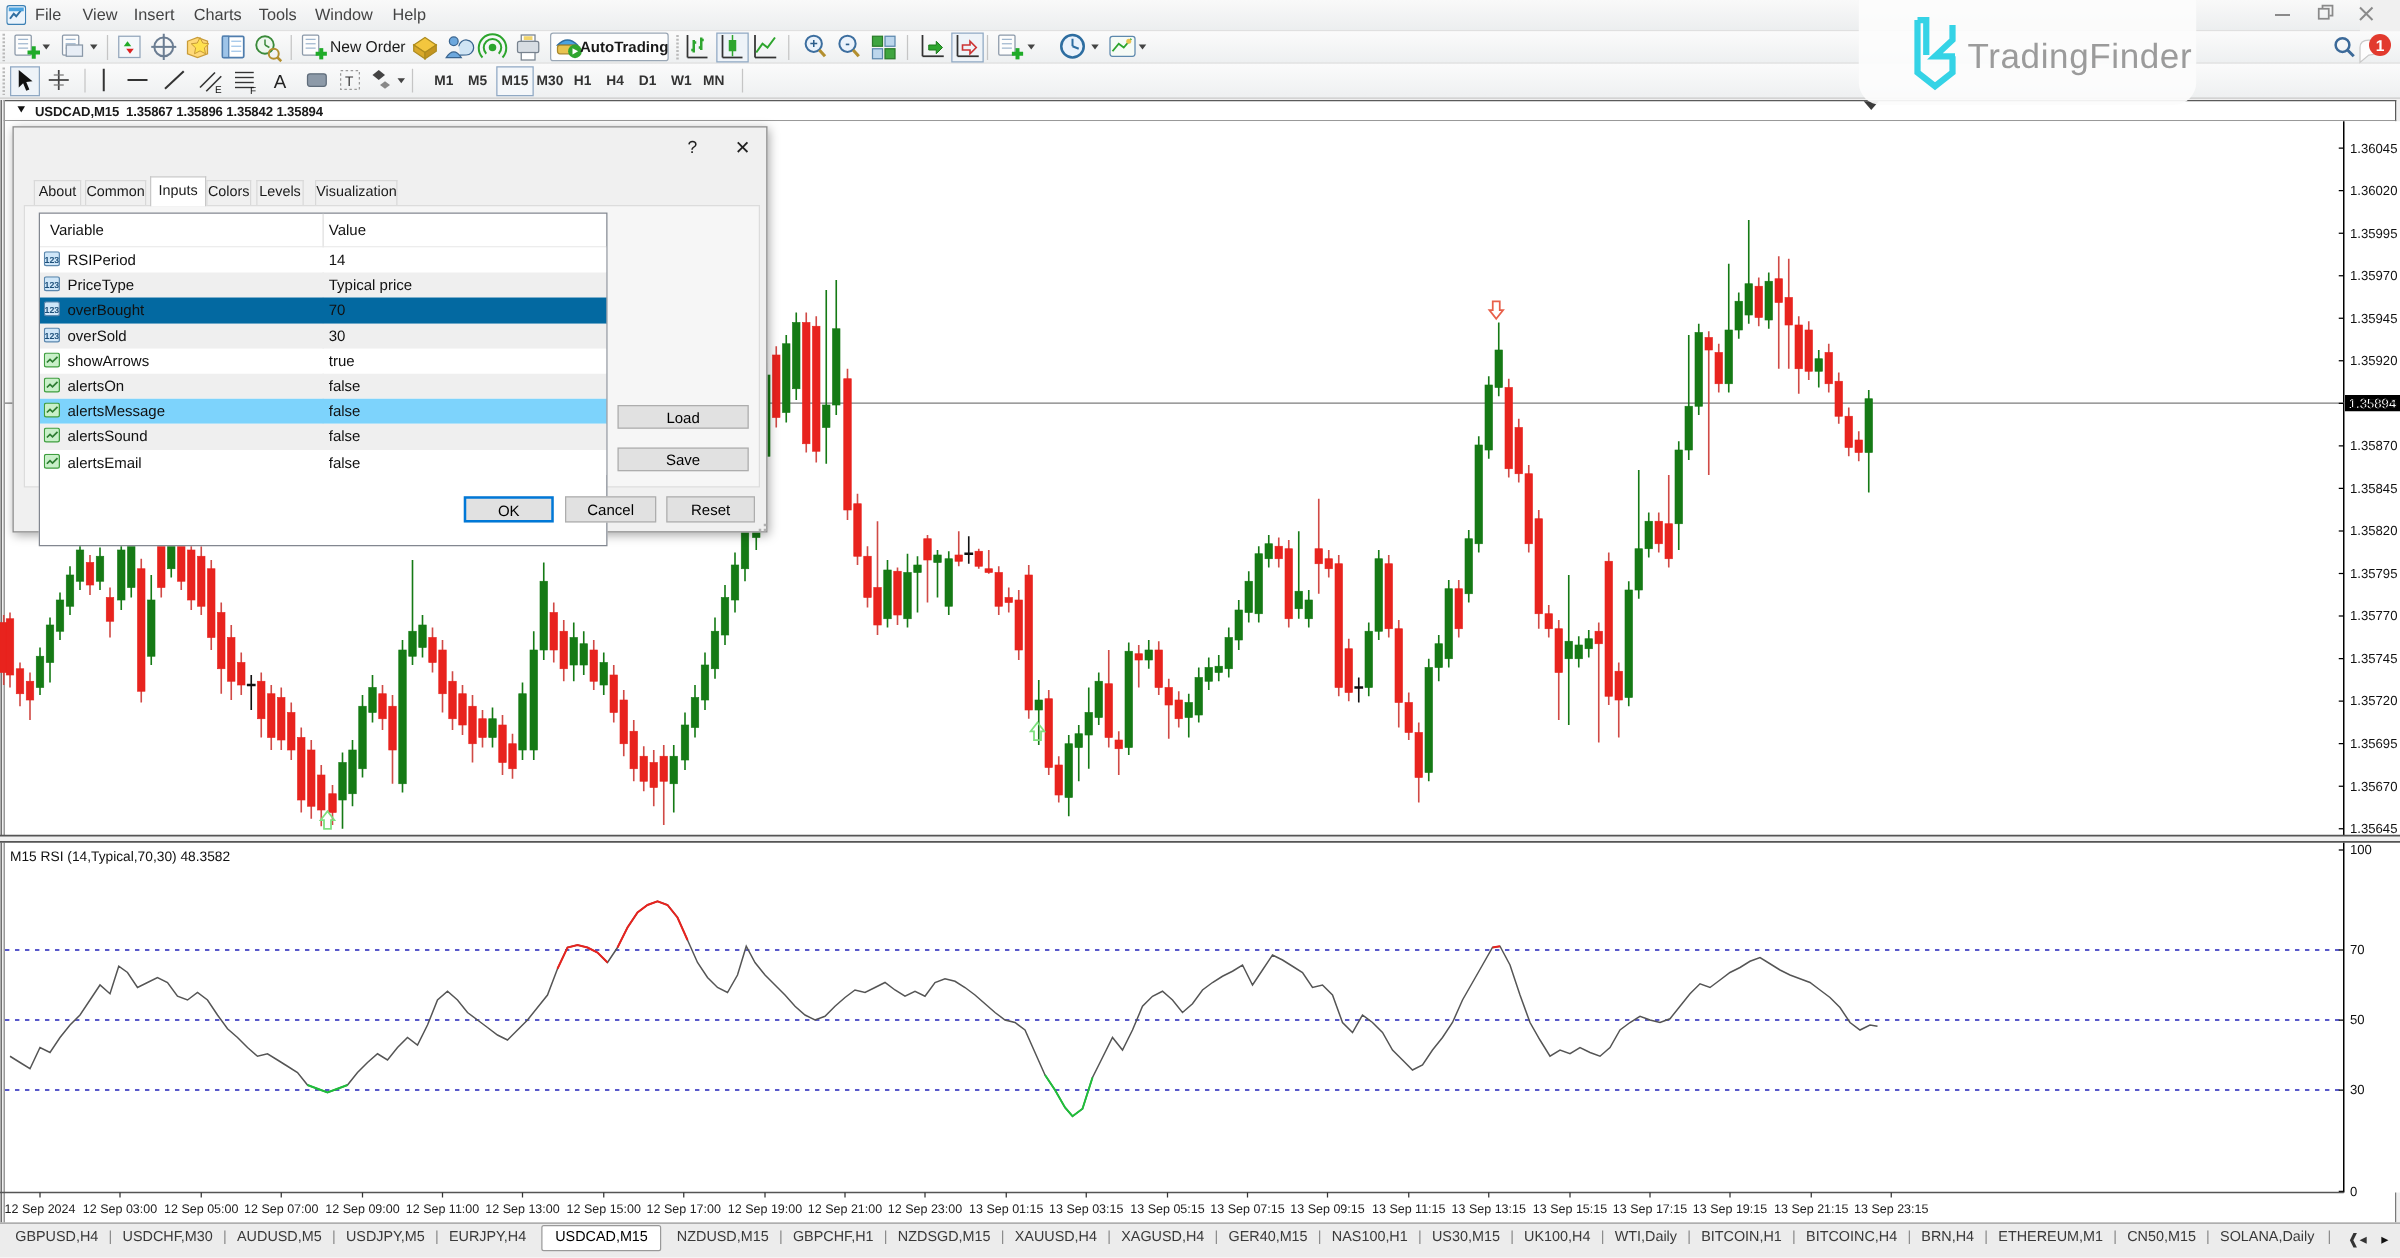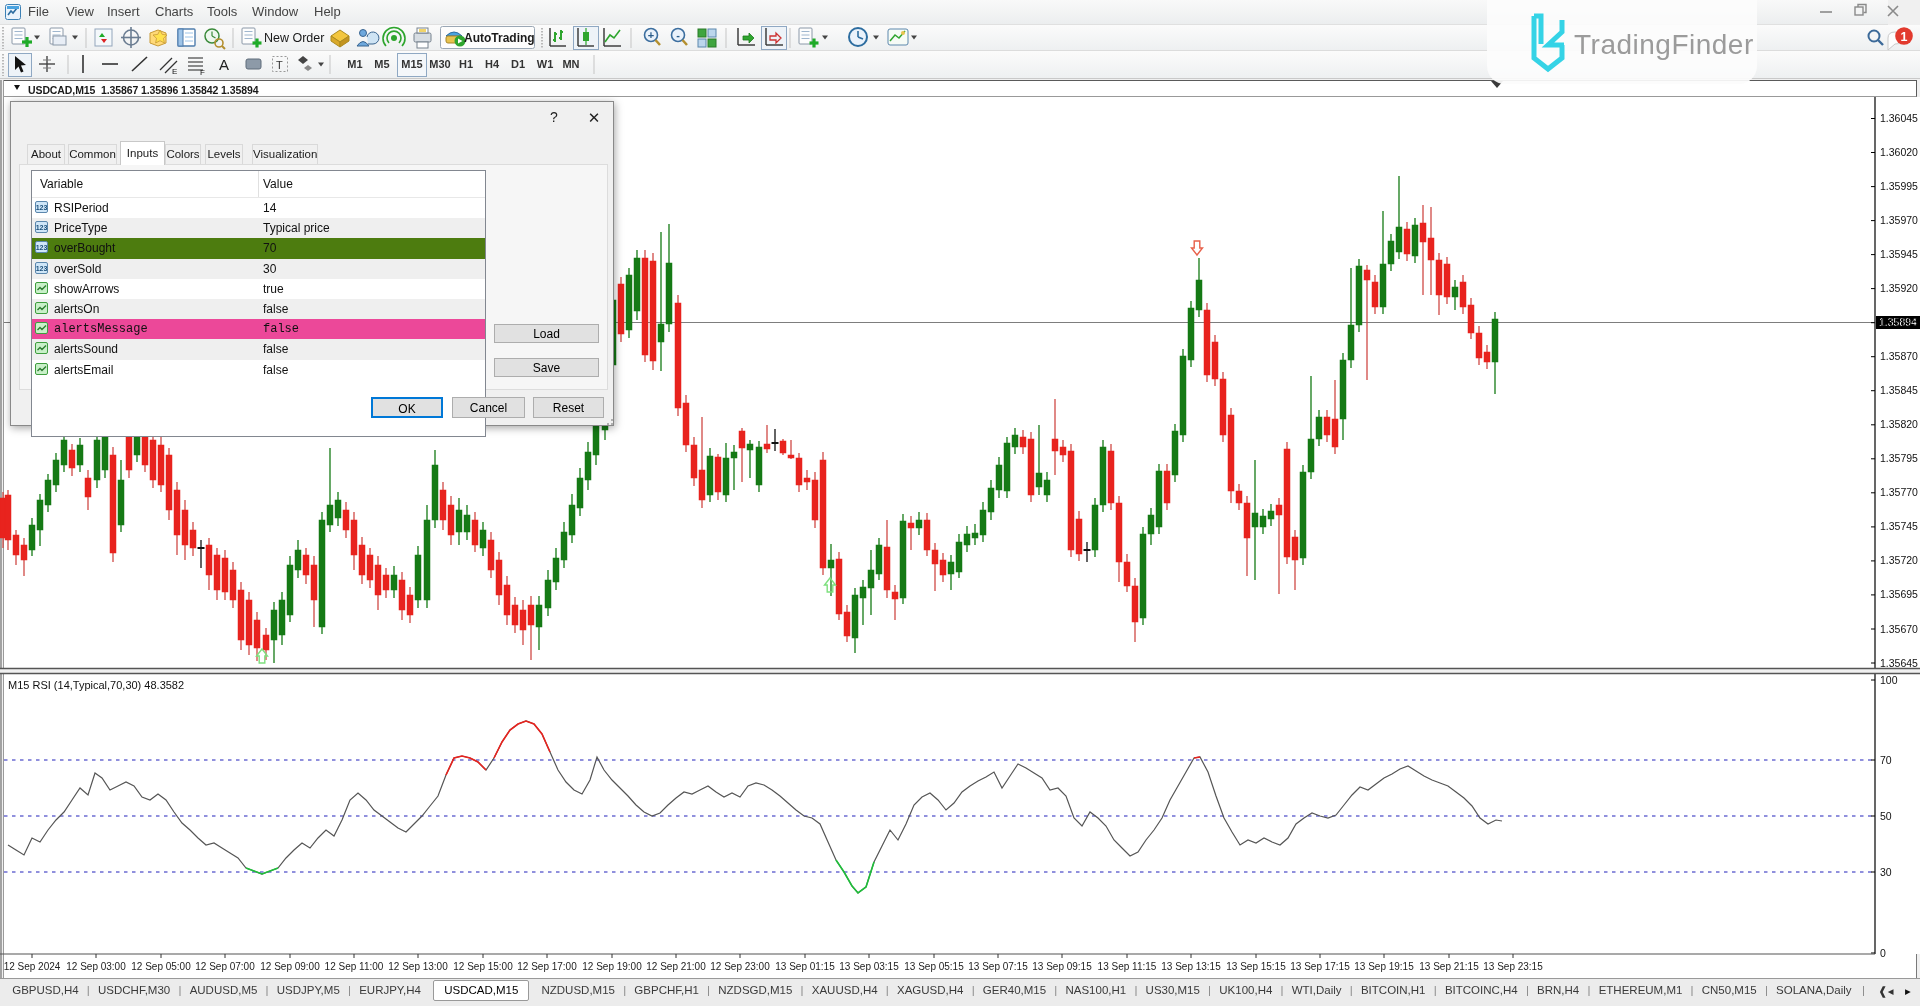--- a/index.html
+++ b/index.html
@@ -802,21 +802,21 @@
             <span class="vl">14</span>
           </div>
           <div class="row" style="top:20.2px;background:#efefef;">
             <svg width="14" height="14" viewBox="0 0 14 14" style="position:absolute;left:3px;top:3px">
               <rect x="0.5" y="0.5" width="12" height="11" rx="1.5" fill="#cfe6f8" stroke="#5b87ad"></rect>
               <text x="6.5" y="9" text-anchor="middle" font-size="7" font-weight="bold" fill="#1c4f7a" font-family="Liberation Sans,sans-serif">123</text>
             </svg>
             <span class="nm">PriceType</span>
             <span class="vl">Typical price</span>
           </div>
-          <div class="row" style="top:40.4px;background:#4d7c0f;">
+          <div class="row" style="top:40.4px;background:#0369a1;">
             <svg width="14" height="14" viewBox="0 0 14 14" style="position:absolute;left:3px;top:3px">
               <rect x="0.5" y="0.5" width="12" height="11" rx="1.5" fill="#cfe6f8" stroke="#5b87ad"></rect>
               <text x="6.5" y="9" text-anchor="middle" font-size="7" font-weight="bold" fill="#1c4f7a" font-family="Liberation Sans,sans-serif">123</text>
             </svg>
             <span class="nm">overBought</span>
             <span class="vl">70</span>
           </div>
           <div class="row" style="top:60.6px;background:#efefef;">
             <svg width="14" height="14" viewBox="0 0 14 14" style="position:absolute;left:3px;top:3px">
               <rect x="0.5" y="0.5" width="12" height="11" rx="1.5" fill="#cfe6f8" stroke="#5b87ad"></rect>
@@ -834,21 +834,21 @@
             <span class="vl">true</span>
           </div>
           <div class="row" style="top:101.0px;background:#efefef;">
             <svg width="14" height="14" viewBox="0 0 14 14" style="position:absolute;left:3px;top:3px">
               <rect x="0.5" y="0.5" width="12" height="11" rx="1.5" fill="#c9f0c9" stroke="#3f9e3f"></rect>
               <path d="M2.5 8 L5 5.5 L7 7.5 L11 3.5" fill="none" stroke="#2e7d32" stroke-width="1.4"></path>
             </svg>
             <span class="nm">alertsOn</span>
             <span class="vl">false</span>
           </div>
-          <div class="row" style="top:121.2px;background:#ec4899;font-family:Liberation Mono, monospace;">
+          <div class="row" style="top:121.2px;background:#7dd3fc;">
             <svg width="14" height="14" viewBox="0 0 14 14" style="position:absolute;left:3px;top:3px">
               <rect x="0.5" y="0.5" width="12" height="11" rx="1.5" fill="#c9f0c9" stroke="#3f9e3f"></rect>
               <path d="M2.5 8 L5 5.5 L7 7.5 L11 3.5" fill="none" stroke="#2e7d32" stroke-width="1.4"></path>
             </svg>
             <span class="nm">alertsMessage</span>
             <span class="vl">false</span>
           </div>
           <div class="row" style="top:141.4px;background:#efefef;">
             <svg width="14" height="14" viewBox="0 0 14 14" style="position:absolute;left:3px;top:3px">
               <rect x="0.5" y="0.5" width="12" height="11" rx="1.5" fill="#c9f0c9" stroke="#3f9e3f"></rect>

